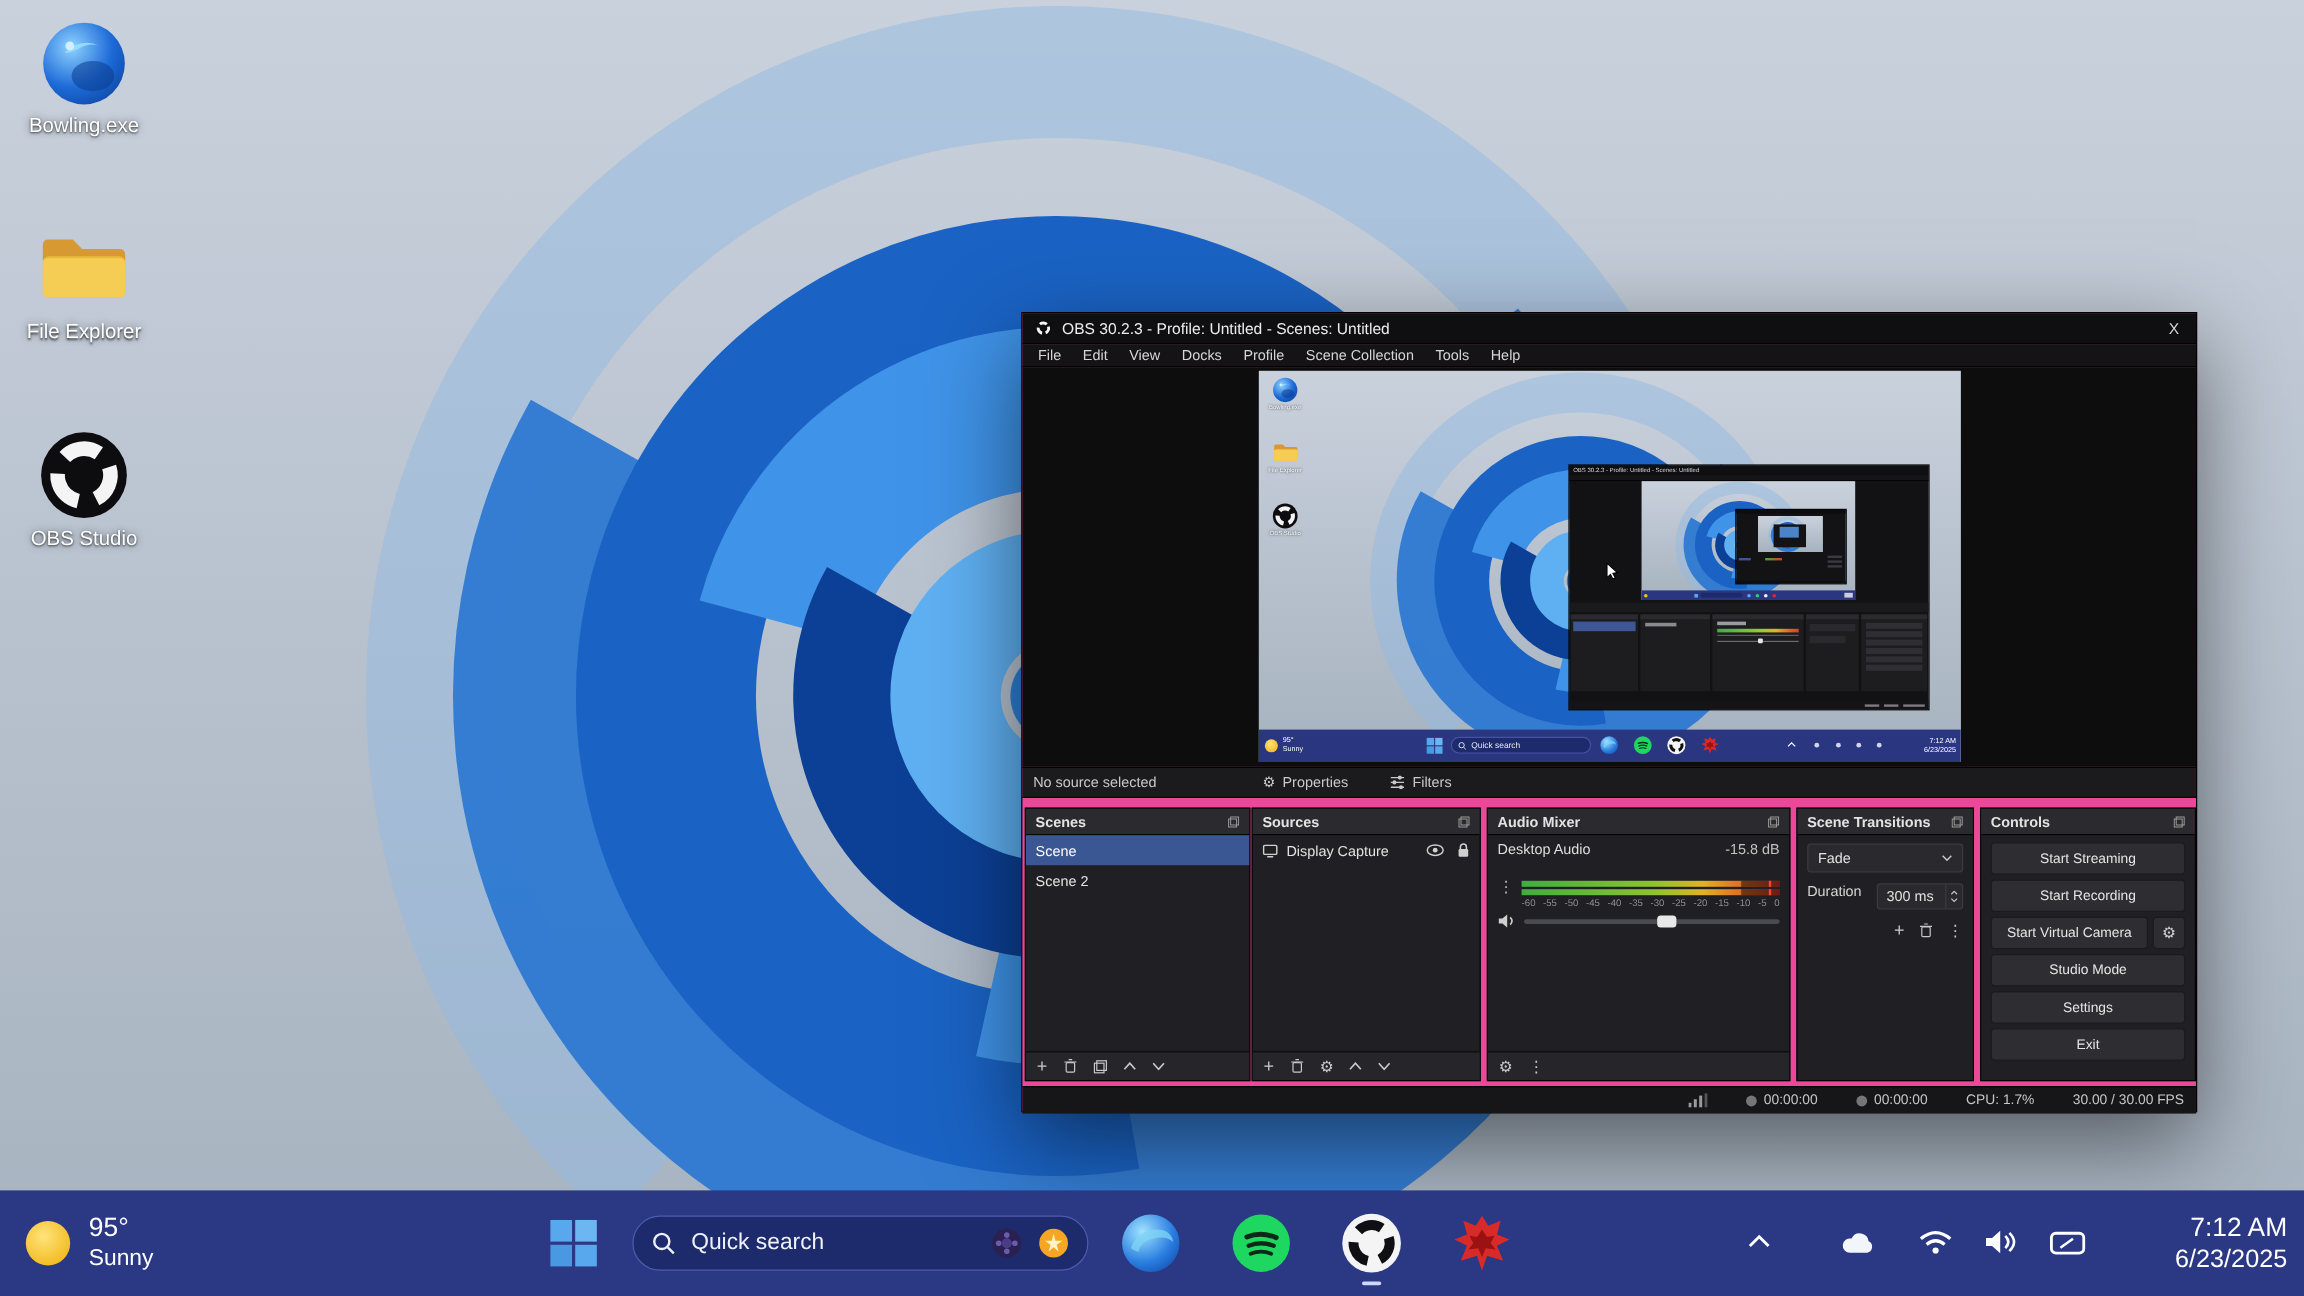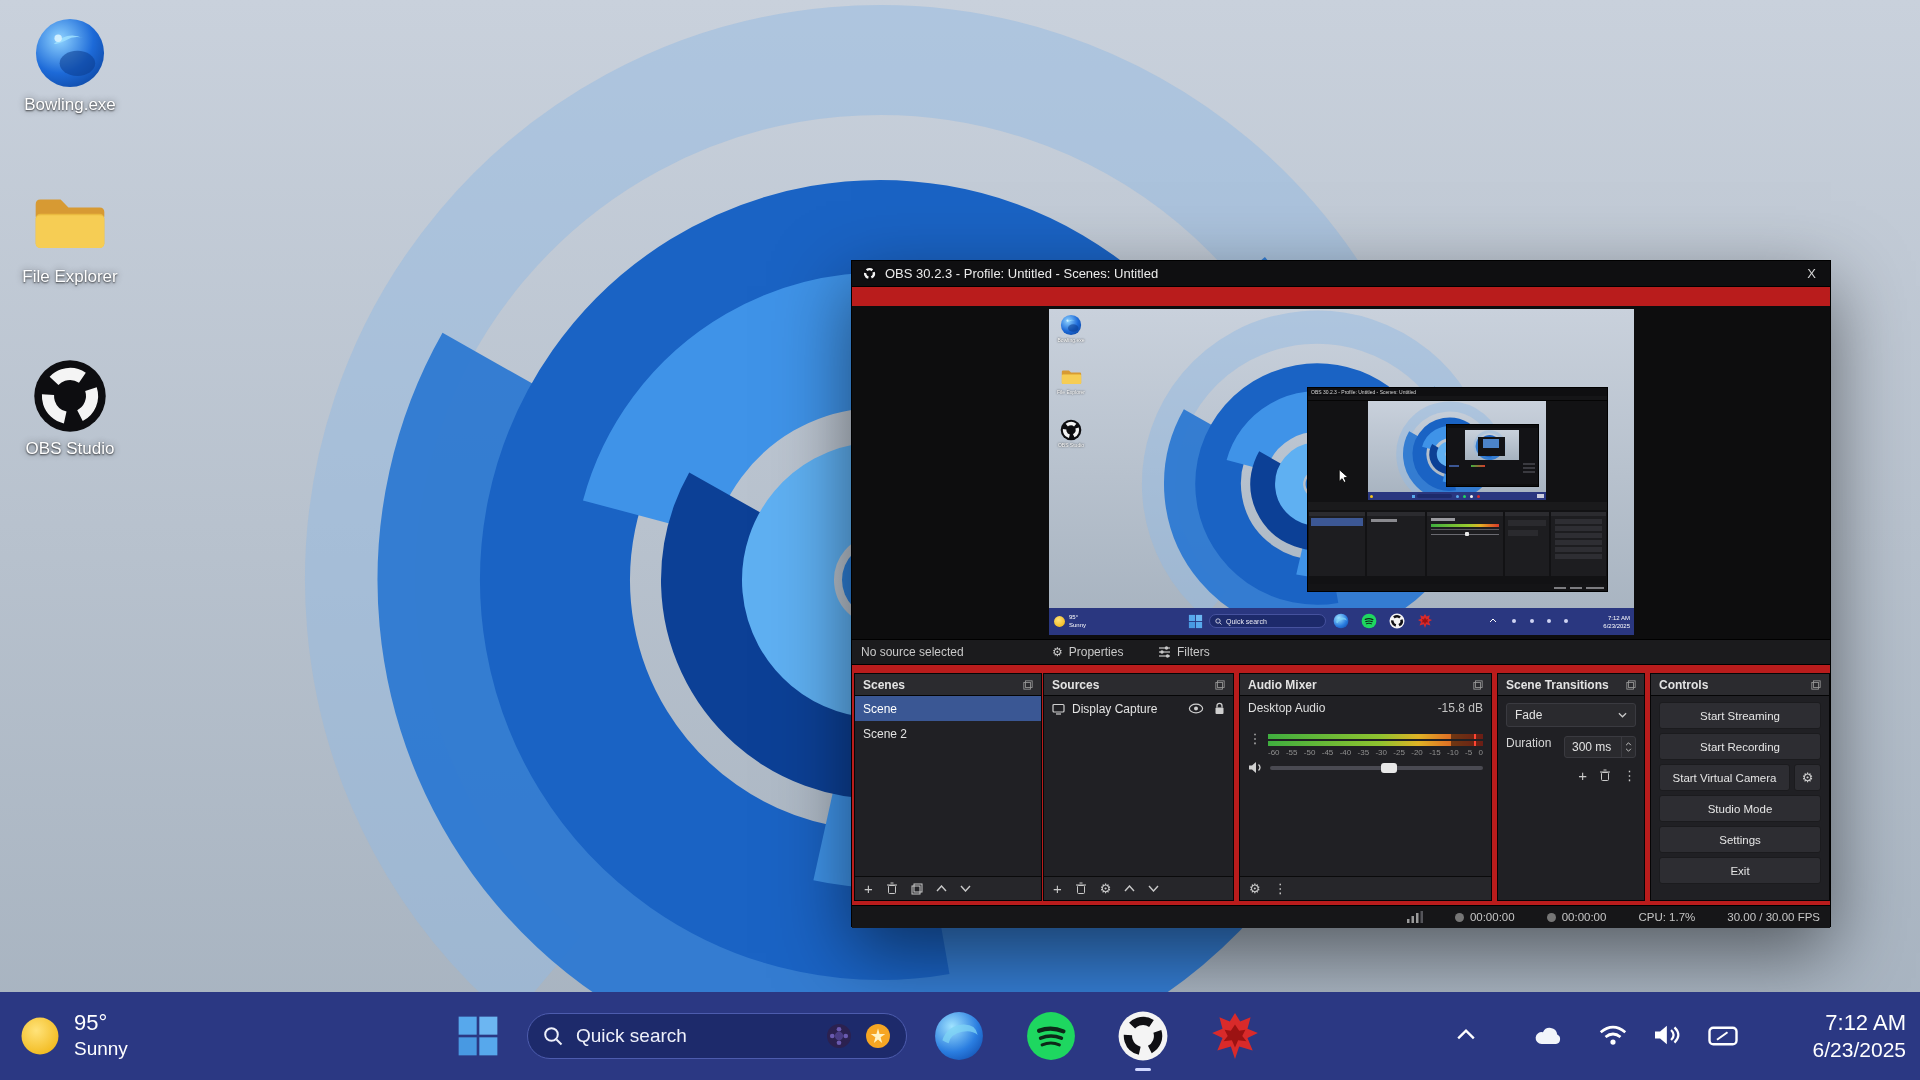--- a/index.html
+++ b/index.html
@@ -8,21 +8,21 @@
   .fill{position:absolute;inset:0;width:100%;height:100%;display:block}
 
   
   .dicon{position:absolute;width:112px;display:flex;flex-direction:column;align-items:center;gap:5px;color:#fff;cursor:default}
   .dicon .lbl{font-size:17px;text-shadow:0 1px 2px rgba(0,0,0,.75),0 0 7px rgba(0,0,0,.45)}
   #di-bowl{left:14px;top:16px}
   #di-folder{left:14px;top:184px}
   #di-obs{left:14px;top:358px}
 
   
-  #obs{position:absolute;left:851px;top:260px;width:980px;height:667px;background:#b91c1c;border:1px solid #000;box-shadow:0 26px 70px rgba(0,0,0,.5);color:#dcdcdc;font-size:12px}
+  #obs{position:absolute;left:851px;top:260px;width:980px;height:667px;background:#ec4899;border:1px solid #000;box-shadow:0 26px 70px rgba(0,0,0,.5);color:#dcdcdc;font-size:12px}
   .titlebar{position:absolute;left:0;top:0;right:0;height:26px;background:#0f0f11;border-bottom:1px solid #000;display:flex;align-items:center;gap:8px;padding:0 10px}
   .titlebar .ttext{font-size:13px;color:#ececec;white-space:nowrap}
   .titlebar .close{margin-left:auto;font-size:13px;color:#d5d5d5;padding:0 4px}
   .menubar{position:absolute;left:0;top:26px;right:0;height:19px;background:#141416;border-bottom:1px solid #000;display:flex;align-items:center;padding-left:4px}
   .menubar span{padding:0 9px;font-size:12px;color:#d6d6d6;white-space:nowrap}
   .previewzone{position:absolute;left:0;top:45px;right:0;height:333px;background:#0d0d0e}
   .preview{position:absolute;left:197px;top:3px;width:585px;height:326px;overflow:hidden;background:#b9c3cd}
 
   
   .m-ic{position:absolute;width:44px;display:flex;flex-direction:column;align-items:center;gap:1px;color:#fff}
@@ -281,20 +281,30 @@
   <div id="obs">
 
     <div class="titlebar">
       <svg width="15" height="15" viewBox="0 0 100 100">
           <use href="#obslogo"></use>
         </svg>
       <span class="ttext">OBS 30.2.3 - Profile: Untitled - Scenes: Untitled</span>
       <span class="close">X</span>
     </div>
 
+    <div class="menubar">
+      <span>File</span>
+      <span>Edit</span>
+      <span>View</span>
+      <span>Docks</span>
+      <span>Profile</span>
+      <span>Scene Collection</span>
+      <span>Tools</span>
+      <span>Help</span>
+    </div>
 
     <div class="previewzone">
       <div class="preview">
         <svg class="fill" viewBox="0 0 1920 1080" preserveAspectRatio="none">
             <use href="#bloom"></use>
           </svg>
 
         <div class="m-ic" id="mi1">
           <svg width="22" height="22" viewBox="0 0 100 100">
               <use href="#bowlicon"></use>

